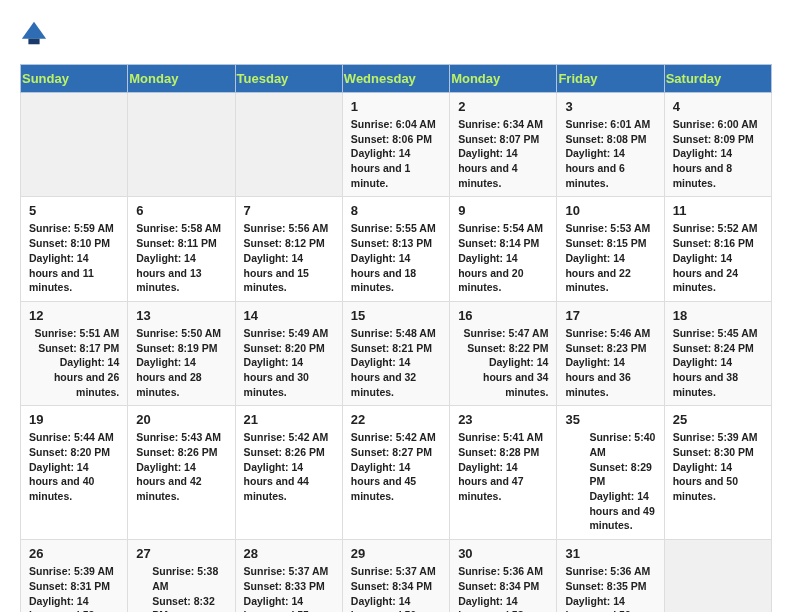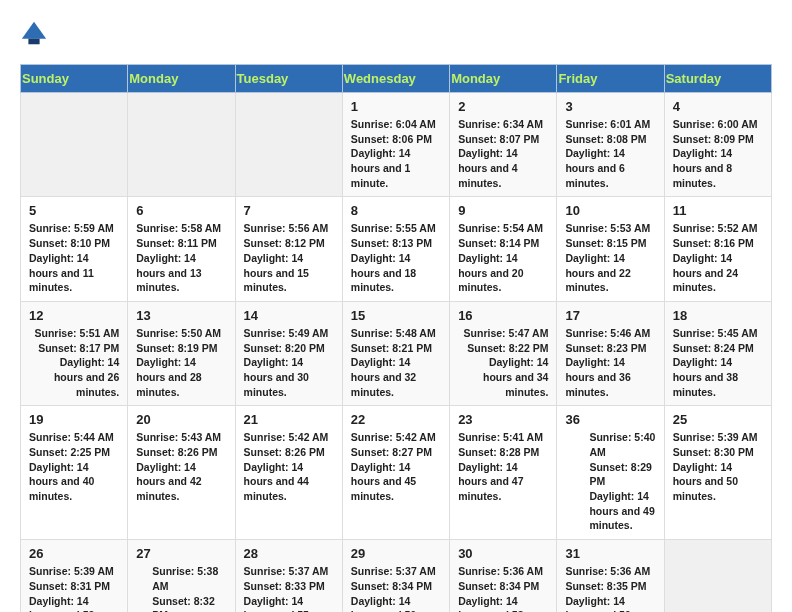--- a/index.html
+++ b/index.html
@@ -242,21 +242,21 @@
           <span class="day-num">18</span>
           <div class="day-info" style="white-space: pre-line;">Sunrise: 5:45 AM
 Sunset: 8:24 PM
 Daylight: 14 hours and 38 minutes.</div>
         </td>
       </tr>
       <tr>
         <td>
           <span class="day-num">19</span>
           <div class="day-info" style="white-space: pre-line;">Sunrise: 5:44 AM
-Sunset: 2:25 PM
+Sunset: 8:20 PM
 Daylight: 14 hours and 40 minutes.</div>
         </td>
         <td>
           <span class="day-num">20</span>
           <div class="day-info" style="white-space: pre-line;">Sunrise: 5:43 AM
 Sunset: 8:26 PM
 Daylight: 14 hours and 42 minutes.</div>
         </td>
         <td>
           <span class="day-num">21</span>
@@ -270,21 +270,21 @@
 Sunset: 8:27 PM
 Daylight: 14 hours and 45 minutes.</div>
         </td>
         <td>
           <span class="day-num">23</span>
           <div class="day-info" style="white-space: pre-line;">Sunrise: 5:41 AM
 Sunset: 8:28 PM
 Daylight: 14 hours and 47 minutes.</div>
         </td>
         <td>
-          <span class="day-num">36</span>
+          <span class="day-num">35</span>
           <div class="day-info" style="white-space: pre-line; margin-left: 24px;">Sunrise: 5:40 AM
 Sunset: 8:29 PM
 Daylight: 14 hours and 49 minutes.</div>
         </td>
         <td>
           <span class="day-num">25</span>
           <div class="day-info" style="white-space: pre-line;">Sunrise: 5:39 AM
 Sunset: 8:30 PM
 Daylight: 14 hours and 50 minutes.</div>
         </td>

